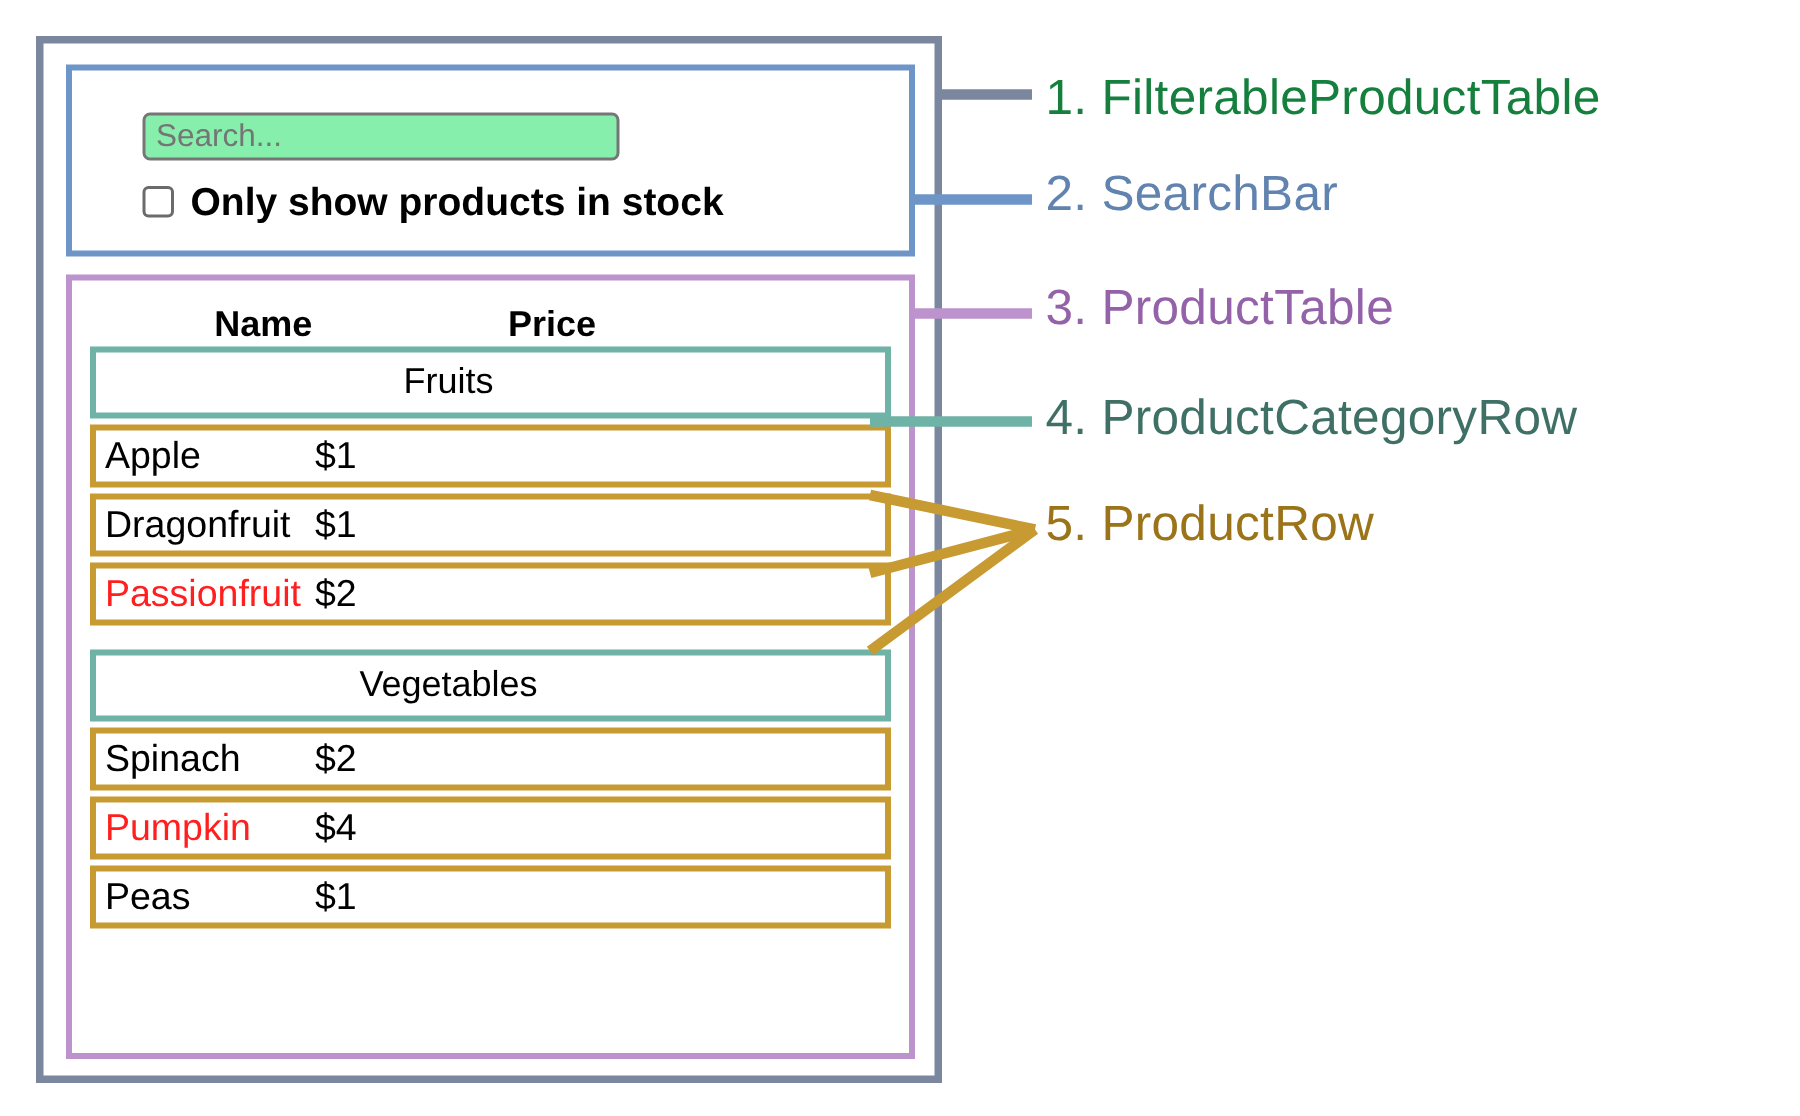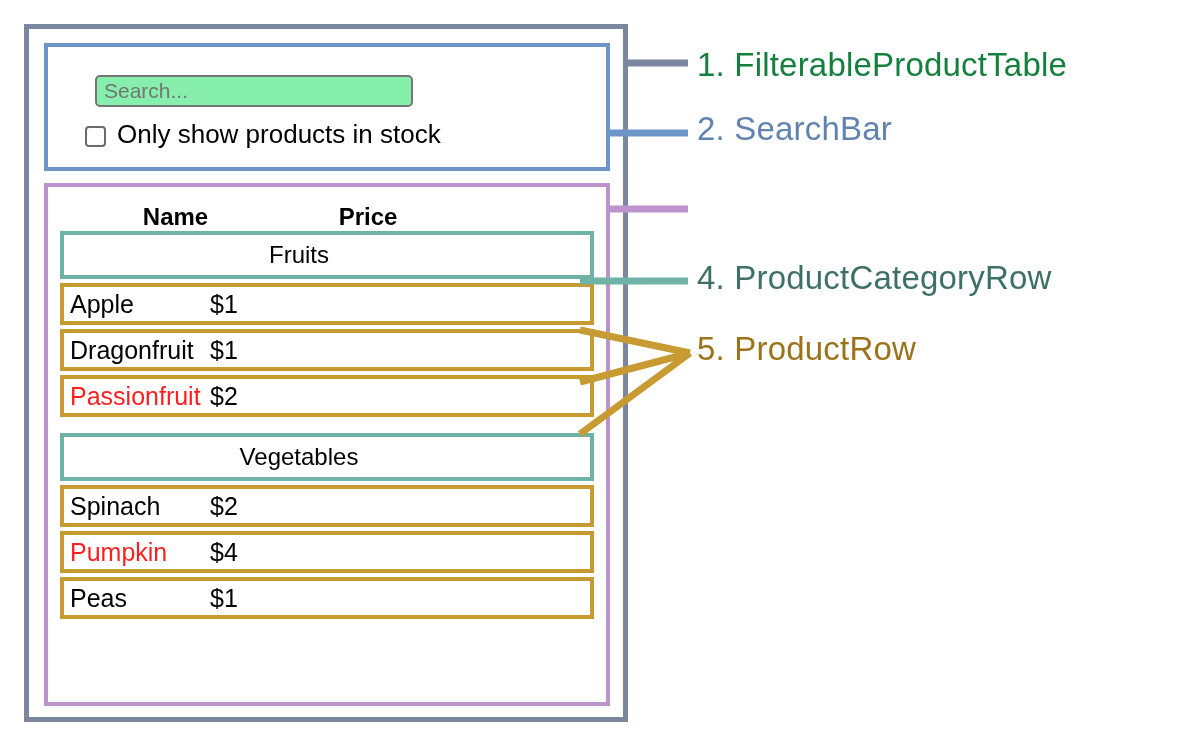--- a/index.html
+++ b/index.html
@@ -76,25 +76,26 @@
     font-size: 21px;
     color: #757575;
     padding: 0 7px;
     line-height: 30px;
     outline: none;
   }
   .search-input::placeholder { color: #757575; opacity: 1; }
 
   .checkbox-row {
     position: absolute;
-    left: 37px;
+    left: 47px;
     top: 74px;
     display: flex;
-    align-items: flex-end;
+    align-items: center;
     gap: 11px;
+    font-weight: bold;
   }
   .checkbox-box {
     width: 21px;
     height: 21px;
     box-sizing: border-box;
     border: 2px solid #6b6b6b;
     border-radius: 4px;
     background: #ffffff;
     flex: 0 0 auto;
   }
@@ -283,20 +284,24 @@
   </div>
 
   <div class="legend-item legend-1">
     <span>1.</span>
     <span>FilterableProductTable</span>
   </div>
   <div class="legend-item legend-2">
     <span>2.</span>
     <span>SearchBar</span>
   </div>
+  <div class="legend-item legend-3">
+    <span>3.</span>
+    <span>ProductTable</span>
+  </div>
   <div class="legend-item legend-4">
     <span>4.</span>
     <span>ProductCategoryRow</span>
   </div>
   <div class="legend-item legend-5">
     <span>5.</span>
     <span>ProductRow</span>
   </div>
 
 </div>

